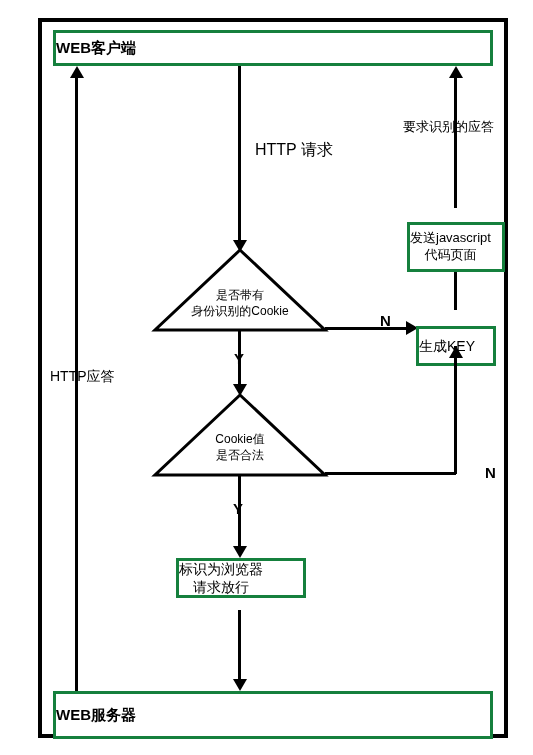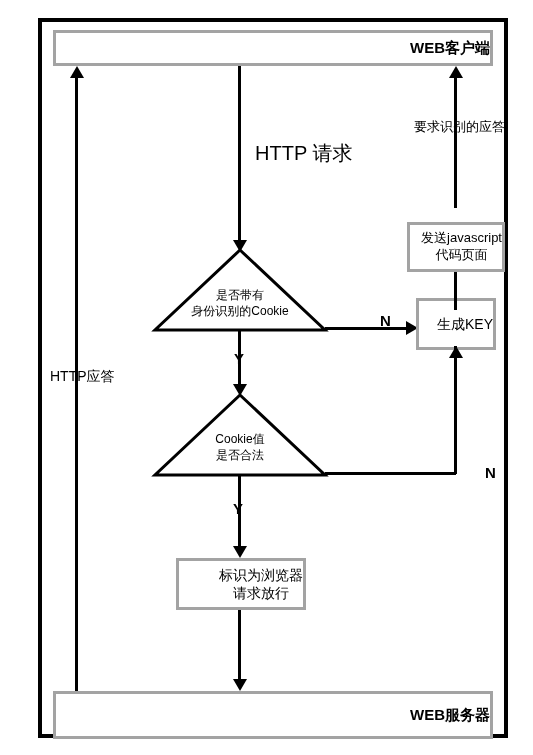--- a/index.html
+++ b/index.html
@@ -17,25 +17,25 @@
     .outer-frame {
       position: absolute;
       left: 38px;
       top: 18px;
       width: 470px;
       height: 720px;
       border: 4px solid #000;
     }
     .box {
       position: absolute;
-      border: 3px solid #a3a3a3;
+      border: 3px solid #15803d;
       background: #fff;
       display: flex;
       align-items: center;
-      justify-content: flex-end;
+      justify-content: flex-start;
       text-align: center;
       font-size: 14px;
       line-height: 1.3;
     }
     .line {
       position: absolute;
       background: #000;
     }
     .arrow-down {
       position: absolute;
@@ -71,40 +71,40 @@
 <div class="box" style="left:53px; top:30px; width:440px; height:36px; font-weight:bold; font-size:15px;">
   <span>WEB客户端</span>
 </div>
 
 <div class="box" style="left:53px; top:691px; width:440px; height:48px; font-weight:bold; font-size:15px;">
   <span>WEB服务器</span>
 </div>
 
 <div class="line" style="left:238px; top:66px; width:3px; height:175px;"></div>
 <div class="arrow-down" style="left:232.5px; top:240px;"></div>
-<div class="label" style="left:255px; top:140px; font-size:20px;">HTTP 请求</div>
+<div class="label" style="left:255px; top:140px; font-size:16px;">HTTP 请求</div>
 
 <svg style="left:155px; top:250px;" width="170" height="80">
   <polygon points="85,0 170,80 0,80" fill="#fff" stroke="#000" stroke-width="3"></polygon>
 </svg>
 <div class="label" style="left:187px; top:288px; width:106px; text-align:center; font-size:12px; line-height:1.3; white-space:normal;">
   <span style="white-space:pre-line;margin-top:20px;">是否带有
 身份识别的Cookie</span>
 </div>
 
 <div class="line" style="left:238px; top:330px; width:3px; height:55px;"></div>
 <div class="arrow-down" style="left:232.5px; top:384px;"></div>
 <div class="label" style="left:234px; top:350px; font-weight:bold; font-size:15px;">Y</div>
 
 <div class="line" style="left:325px; top:327px; width:85px; height:3px;"></div>
 <div class="label" style="left:380px; top:312px; font-weight:bold; font-size:15px;">N</div>
 
 <div style="position:absolute; left:406px; top:321px; width:0; height:0; border-top:7px solid transparent; border-bottom:7px solid transparent; border-left:12px solid #000;"></div>
 
-<div class="box" style="left:416px; top:298px; width:80px; height:52px; font-size:14px;">
+<div class="box" style="left:416px; top:326px; width:80px; height:40px; font-size:14px;">
   <span>生成KEY</span>
 </div>
 
 <svg style="left:155px; top:395px;" width="170" height="80">
   <polygon points="85,0 170,80 0,80" fill="#fff" stroke="#000" stroke-width="3"></polygon>
 </svg>
 <div class="label" style="left:203px; top:432px; width:74px; text-align:center; font-size:12px; line-height:1.3; white-space:normal;">
   <span style="white-space:pre-line;">Cookie值
 是否合法</span>
 </div>
@@ -117,27 +117,27 @@
 <div class="line" style="left:454px; top:258px; width:3px; height:52px;"></div>
 <div class="arrow-up" style="left:448.5px; top:258px;"></div>
 
 <div class="box" style="left:407px; top:208px; width:98px; height:50px; font-size:13px;margin-top:14px;">
   <span style="white-space:pre-line;">发送javascript
 代码页面</span>
 </div>
 
 <div class="line" style="left:454px; top:78px; width:3px; height:130px;"></div>
 <div class="arrow-up" style="left:448.5px; top:66px;"></div>
-<div class="label" style="left:403px; top:118px; width:102px; text-align:right; font-size:13px;">要求识别的应答</div>
+<div class="label" style="left:403px; top:118px; width:102px; text-align:left; font-size:13px;">要求识别的应答</div>
 
 <div class="line" style="left:238px; top:475px; width:3px; height:72px;"></div>
 <div class="arrow-down" style="left:232.5px; top:546px;"></div>
 <div class="label" style="left:233px; top:500px; font-weight:bold; font-size:15px;">Y</div>
 
-<div class="box" style="left:176px; top:558px; width:130px; height:52px; font-size:14px;">
+<div class="box" style="left:176px; top:558px; width:130px; height:40px; font-size:14px;">
   <span style="white-space:pre-line;">标识为浏览器
 请求放行</span>
 </div>
 
 <div class="line" style="left:238px; top:610px; width:3px; height:70px;"></div>
 <div class="arrow-down" style="left:232.5px; top:679px;"></div>
 
 <div class="line" style="left:75px; top:78px; width:3px; height:613px;"></div>
 <div class="arrow-up" style="left:69.5px; top:66px;"></div>
 <div class="label" style="left:50px; top:368px; font-size:14px;">HTTP应答</div>

